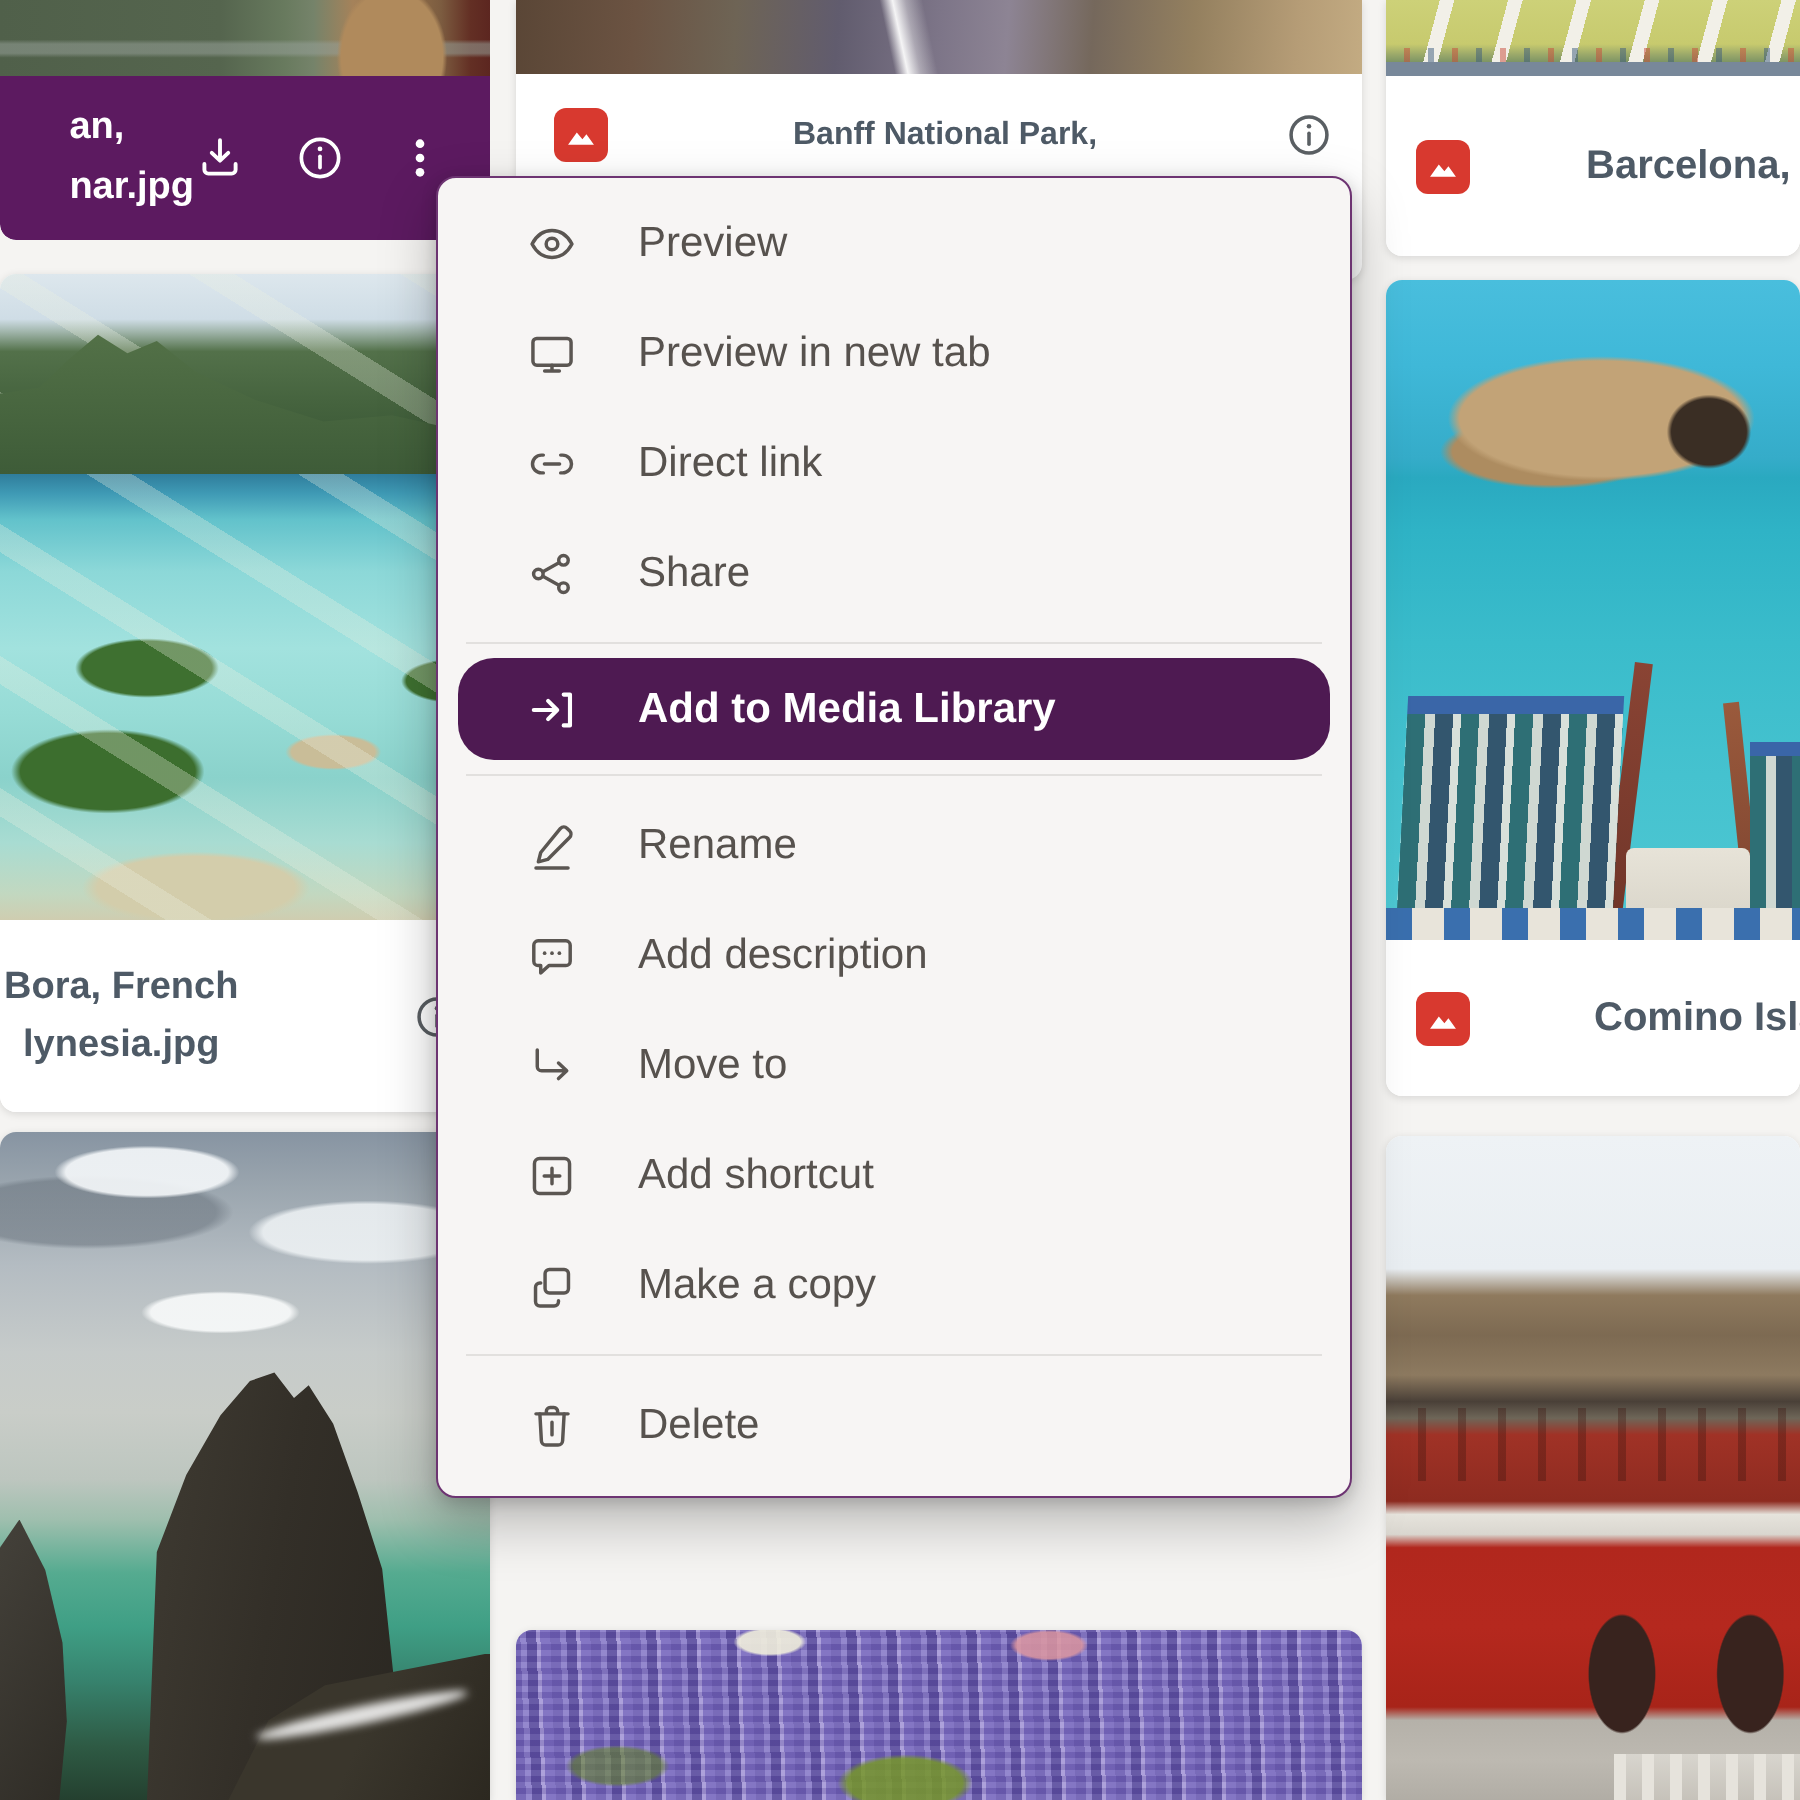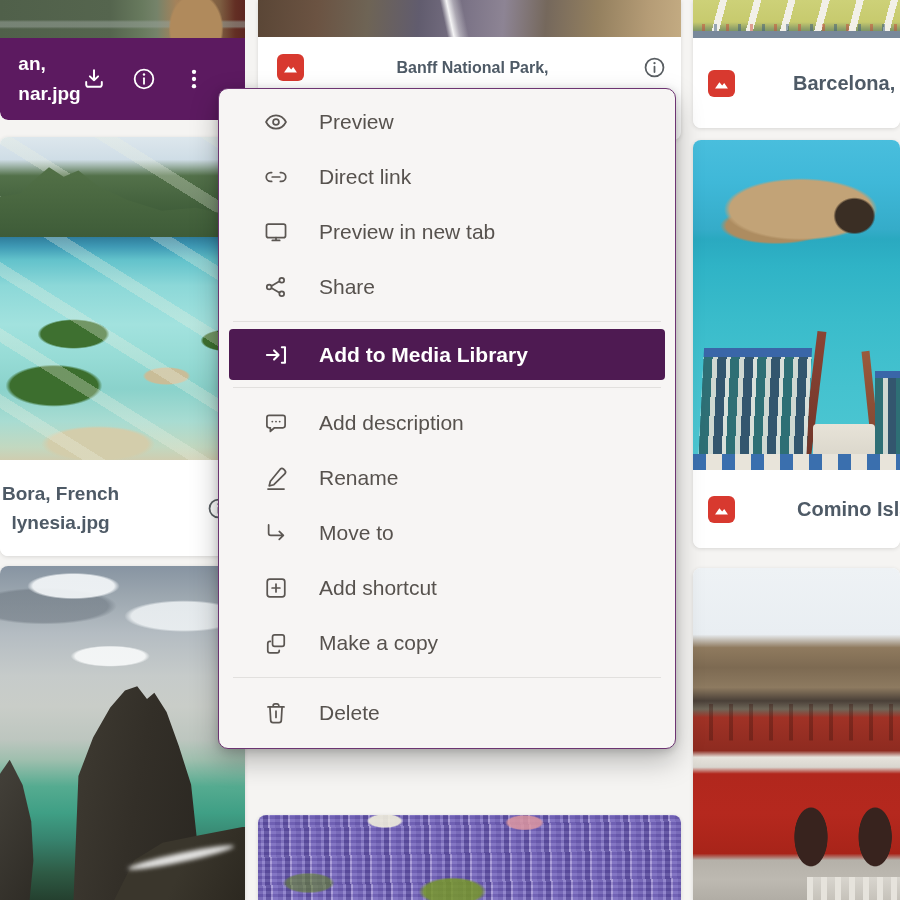--- a/index.html
+++ b/index.html
@@ -13,21 +13,21 @@
   .thumb{position:relative;width:100%;}
 
   
   #tile-myanmar{left:0;top:0;width:245px;height:120px;border-radius:0 0 8px 8px;box-shadow:none;}
   .myanmar-img{height:38px;
     background:
       radial-gradient(ellipse 46px 60px at 80% 75%, #b08a5c 0 55%, rgba(176,138,92,0) 60%),
       linear-gradient(180deg, rgba(0,0,0,0) 52%, rgba(150,160,152,.55) 58% 70%, rgba(0,0,0,0) 76%),
       linear-gradient(90deg,#50604a 0%,#55654e 45%,#687a5e 58%,#75836a 64%,#a5825a 72%,#96744c 82%,#7c5c40 90%,#632f24 96%,#5c2620 100%);}
   .sel-bar{height:82px;background:#5c1a60;display:flex;align-items:center;
-           justify-content:center;padding:0 22px 0 2px;border-radius:0 0 8px 8px;}
+           justify-content:flex-end;padding:0 22px 0 2px;border-radius:0 0 8px 8px;}
   .sel-name{color:#fff;font-weight:bold;font-size:19px;line-height:30px;white-space:pre;}
   .sel-actions{display:flex;align-items:center;gap:24px;}
   .icon-btn{width:26px;height:26px;display:flex;align-items:center;justify-content:center;cursor:pointer;}
 
   
   #tile-bora{left:0;top:137px;width:245px;height:419px;text-align:center;}
   .bora-img{height:323px;
     background:
       repeating-linear-gradient(32deg, rgba(235,240,225,0) 0 44px, rgba(235,240,225,.30) 44px 56px),
       radial-gradient(ellipse 58px 24px at 30% 61%, #3e7030 0 56%, rgba(62,112,48,0) 62%),
@@ -139,21 +139,21 @@
 
   
   #menu{position:absolute;left:218px;top:88px;width:458px;z-index:10;
     background:#f7f5f4;border:1px solid #6d3472;border-radius:10px;
     box-shadow:0 12px 28px rgba(0,0,0,.26),0 2px 8px rgba(0,0,0,.16);
     padding:5px 0 8px;box-sizing:border-box;}
   .mi{height:55px;display:flex;align-items:center;gap:30px;padding:0 16px 0 44px;
       font-size:21px;color:#57524e;cursor:pointer;text-align:right;}
   .mi svg{flex:0 0 auto;stroke:#5b5652;}
   .mi-label{white-space:nowrap;}
-  .mi.hl{background:#4e1a52;border-radius:4px;margin:7px 10px 6px;height:51px;
+  .mi.hl{background:#4e1a52;border-radius:18px;margin:7px 10px 6px;height:51px;
          padding:0 16px 0 34px;color:#fff;font-weight:bold;}
   .mi.hl svg{stroke:#fff;}
   .divider{height:1px;background:#e2e0de;margin:7px 14px;}
 
   svg{display:block;}
 </style>
 </head>
 <body>
 
 <div id="root">
@@ -277,31 +277,31 @@
     <div class="mi">
       <svg width="26" height="26" viewBox="0 0 24 24" fill="none" stroke-width="1.6" stroke-linecap="round" stroke-linejoin="round">
         <path d="M12 5.8C8 5.8 4.8 8.2 2.8 12c2 3.8 5.2 6.2 9.2 6.2s7.2-2.4 9.2-6.2C19.2 8.2 16 5.8 12 5.8Z"></path>
           <circle cx="12" cy="12" r="2.7"></circle>
       </svg>
       <span class="mi-label">Preview</span>
     </div>
 
     <div class="mi">
       <svg width="26" height="26" viewBox="0 0 24 24" fill="none" stroke-width="1.6" stroke-linecap="round" stroke-linejoin="round">
-        <path d="M8 7.9h-.9a4.1 4.1 0 0 0 0 8.2H8M16 7.9h.9a4.1 4.1 0 0 1 0 8.2H16M8.5 12h7"></path>
-      </svg>
-      <span class="mi-label">Direct link</span>
-    </div>
-
-    <div class="mi">
-      <svg width="26" height="26" viewBox="0 0 24 24" fill="none" stroke-width="1.6" stroke-linecap="round" stroke-linejoin="round">
         <rect x="3.2" y="4.8" width="17.6" height="12.4" rx="1.8"></rect>
           <path d="M12 17.2v2.6M8.6 19.8h6.8"></path>
       </svg>
       <span class="mi-label">Preview in new tab</span>
+    </div>
+
+    <div class="mi">
+      <svg width="26" height="26" viewBox="0 0 24 24" fill="none" stroke-width="1.6" stroke-linecap="round" stroke-linejoin="round">
+        <path d="M8 7.9h-.9a4.1 4.1 0 0 0 0 8.2H8M16 7.9h.9a4.1 4.1 0 0 1 0 8.2H16M8.5 12h7"></path>
+      </svg>
+      <span class="mi-label">Direct link</span>
     </div>
 
     <div class="mi">
       <svg width="26" height="26" viewBox="0 0 24 24" fill="none" stroke-width="1.6" stroke-linecap="round" stroke-linejoin="round">
         <circle cx="17.3" cy="5.7" r="2.2"></circle>
           <circle cx="5.7" cy="12" r="2.2"></circle>
           <circle cx="17.3" cy="18.3" r="2.2"></circle>
         <path d="M7.8 11l7.4-4.2M7.8 13l7.4 4.2"></path>
       </svg>
       <span class="mi-label">Share</span>
@@ -314,38 +314,38 @@
       <svg width="26" height="26" viewBox="0 0 24 24" fill="none" stroke-width="1.9" stroke-linecap="round" stroke-linejoin="round">
         <path d="M3.6 12h10.6M10.2 7.8l4.2 4.2-4.2 4.2M17.4 4.9h2.9v14.2h-2.9"></path>
       </svg>
       <span class="mi-label">Add to Media Library</span>
     </div>
 
     <div class="divider"></div>
 
     <div class="mi">
       <svg width="26" height="26" viewBox="0 0 24 24" fill="none" stroke-width="1.6" stroke-linecap="round" stroke-linejoin="round">
+        <path d="M15.9 3.9a2.2 2.2 0 0 1 3.1 0l1.1 1.1a2.2 2.2 0 0 1 0 3.1L10 18.2l-4.3 1.1 1.1-4.3Z"></path>
+        <path d="M4.6 22.2h14.8"></path>
+      </svg>
+      <span class="mi-label">Rename</span>
+    </div>
+
+    <div class="mi">
+      <svg width="26" height="26" viewBox="0 0 24 24" fill="none" stroke-width="1.6" stroke-linecap="round" stroke-linejoin="round">
         <path d="M20.4 7a2 2 0 0 0-2-2H5.6a2 2 0 0 0-2 2v7.4a2 2 0 0 0 2 2h1.2v3.4l3.8-3.4h7.8a2 2 0 0 0 2-2Z"></path>
         <circle cx="8.6" cy="10.7" r=".85" fill="#5b5652" stroke="none"></circle>
           <circle cx="12" cy="10.7" r=".85" fill="#5b5652" stroke="none"></circle>
           <circle cx="15.4" cy="10.7" r=".85" fill="#5b5652" stroke="none"></circle>
       </svg>
       <span class="mi-label">Add description</span>
     </div>
 
     <div class="mi">
       <svg width="26" height="26" viewBox="0 0 24 24" fill="none" stroke-width="1.6" stroke-linecap="round" stroke-linejoin="round">
-        <path d="M15.9 3.9a2.2 2.2 0 0 1 3.1 0l1.1 1.1a2.2 2.2 0 0 1 0 3.1L10 18.2l-4.3 1.1 1.1-4.3Z"></path>
-        <path d="M4.6 22.2h14.8"></path>
-      </svg>
-      <span class="mi-label">Rename</span>
-    </div>
-
-    <div class="mi">
-      <svg width="26" height="26" viewBox="0 0 24 24" fill="none" stroke-width="1.6" stroke-linecap="round" stroke-linejoin="round">
         <path d="M5.2 4.6v7.6a2 2 0 0 0 2 2h11.4M15 10.6l3.8 3.6-3.8 3.6"></path>
       </svg>
       <span class="mi-label">Move to</span>
     </div>
 
     <div class="mi">
       <svg width="26" height="26" viewBox="0 0 24 24" fill="none" stroke-width="1.6" stroke-linecap="round" stroke-linejoin="round">
         <rect x="3.9" y="3.9" width="16.2" height="16.2" rx="2.4"></rect>
           <path d="M12 8.4v7.2M8.4 12h7.2"></path>
       </svg>

